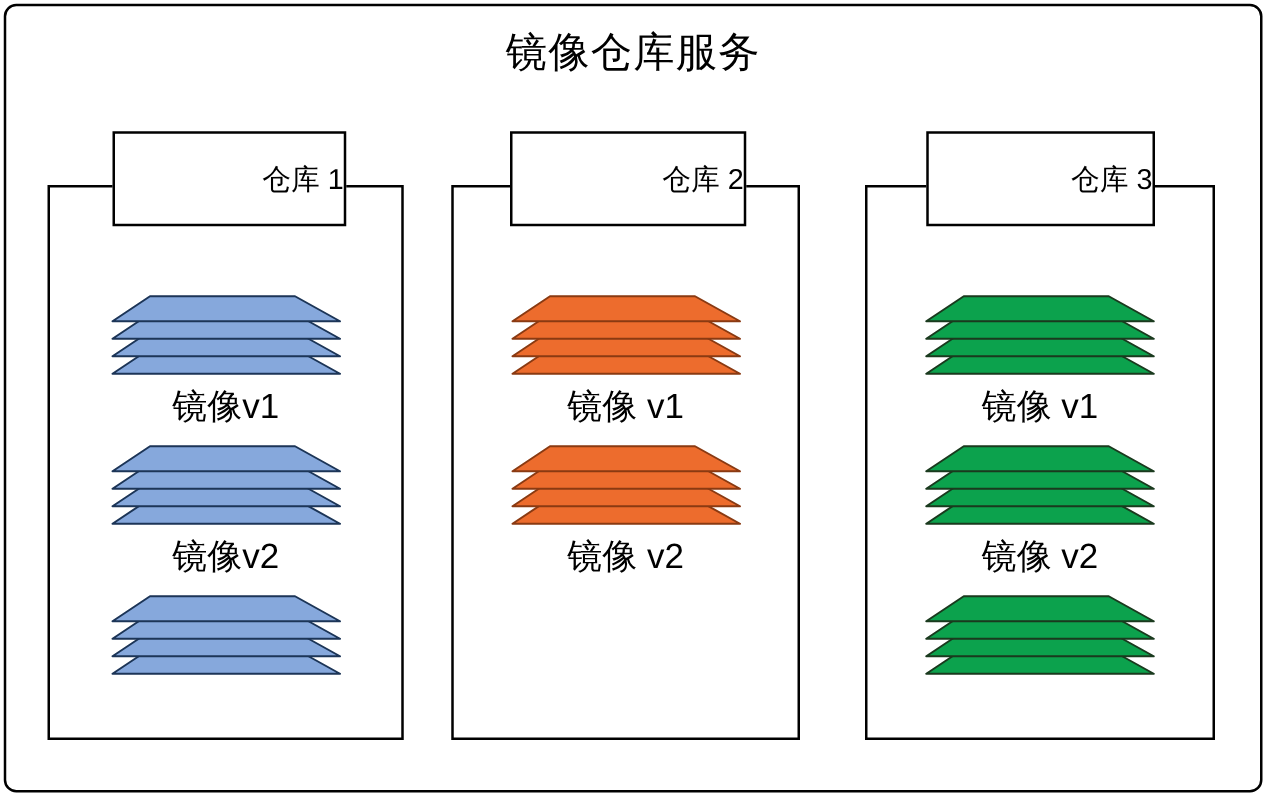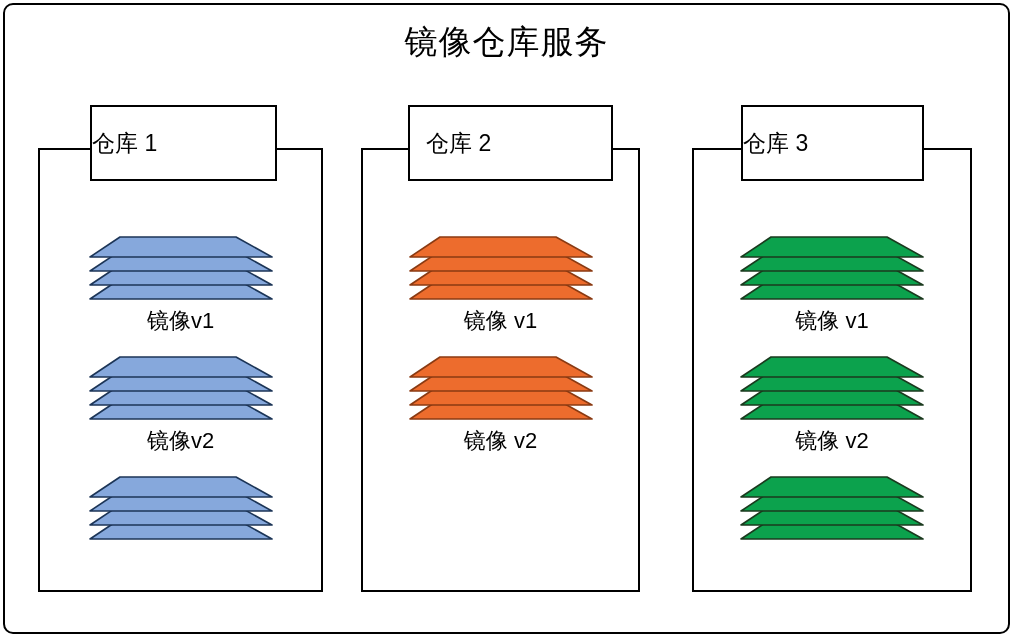--- a/index.html
+++ b/index.html
@@ -18,34 +18,34 @@
   .warehouse{position:absolute;top:105px;height:487px;}
   .wh-1{left:38px;width:285px;}
   .wh-2{left:361px;width:279px;}
   .wh-3{left:692px;width:280px;}
   .wh-body{
     position:absolute;left:0;right:0;top:43px;bottom:0;
     border:2px solid #000;background:#fff;
   }
   .wh-label-box{
     position:absolute;top:0;height:72px;border:2px solid #000;background:#fff;
-    z-index:2;display:flex;align-items:center;justify-content:flex-start;
+    z-index:2;display:flex;align-items:center;justify-content:flex-end;
     font-size:23px;
   }
   .wh-1 .wh-label-box{left:52px;width:183px;}
-  .wh-2 .wh-label-box{left:47px;width:185px;padding-left:16px;}
+  .wh-2 .wh-label-box{left:47px;width:185px;}
   .wh-3 .wh-label-box{left:49px;width:179px;}
   .image-group{
     position:absolute;left:0;right:0;text-align:center;z-index:1;
   }
   .g0{top:131px;}
   .g1{top:251px;}
   .g2{top:371px;}
   .image-group svg{display:block;margin:0 auto;}
-  .image-label{margin-top:6px;font-size:22px;}
+  .image-label{margin-top:6px;font-size:28px;}
   polygon{stroke-width:1.6;stroke-linejoin:round;}
   .stack-blue   polygon{fill:var(--blue-fill,#86A8DC);  stroke:var(--blue-stroke,#1C3557);}
   .stack-orange polygon{fill:var(--orange-fill,#ED6C2D);stroke:var(--orange-stroke,#8A3A12);}
   .stack-green  polygon{fill:var(--green-fill,#0CA24D); stroke:var(--green-stroke,#1A3A1E);}
 </style>
 </head>
 <body>
 
 <div class="outer-frame"></div>
 

